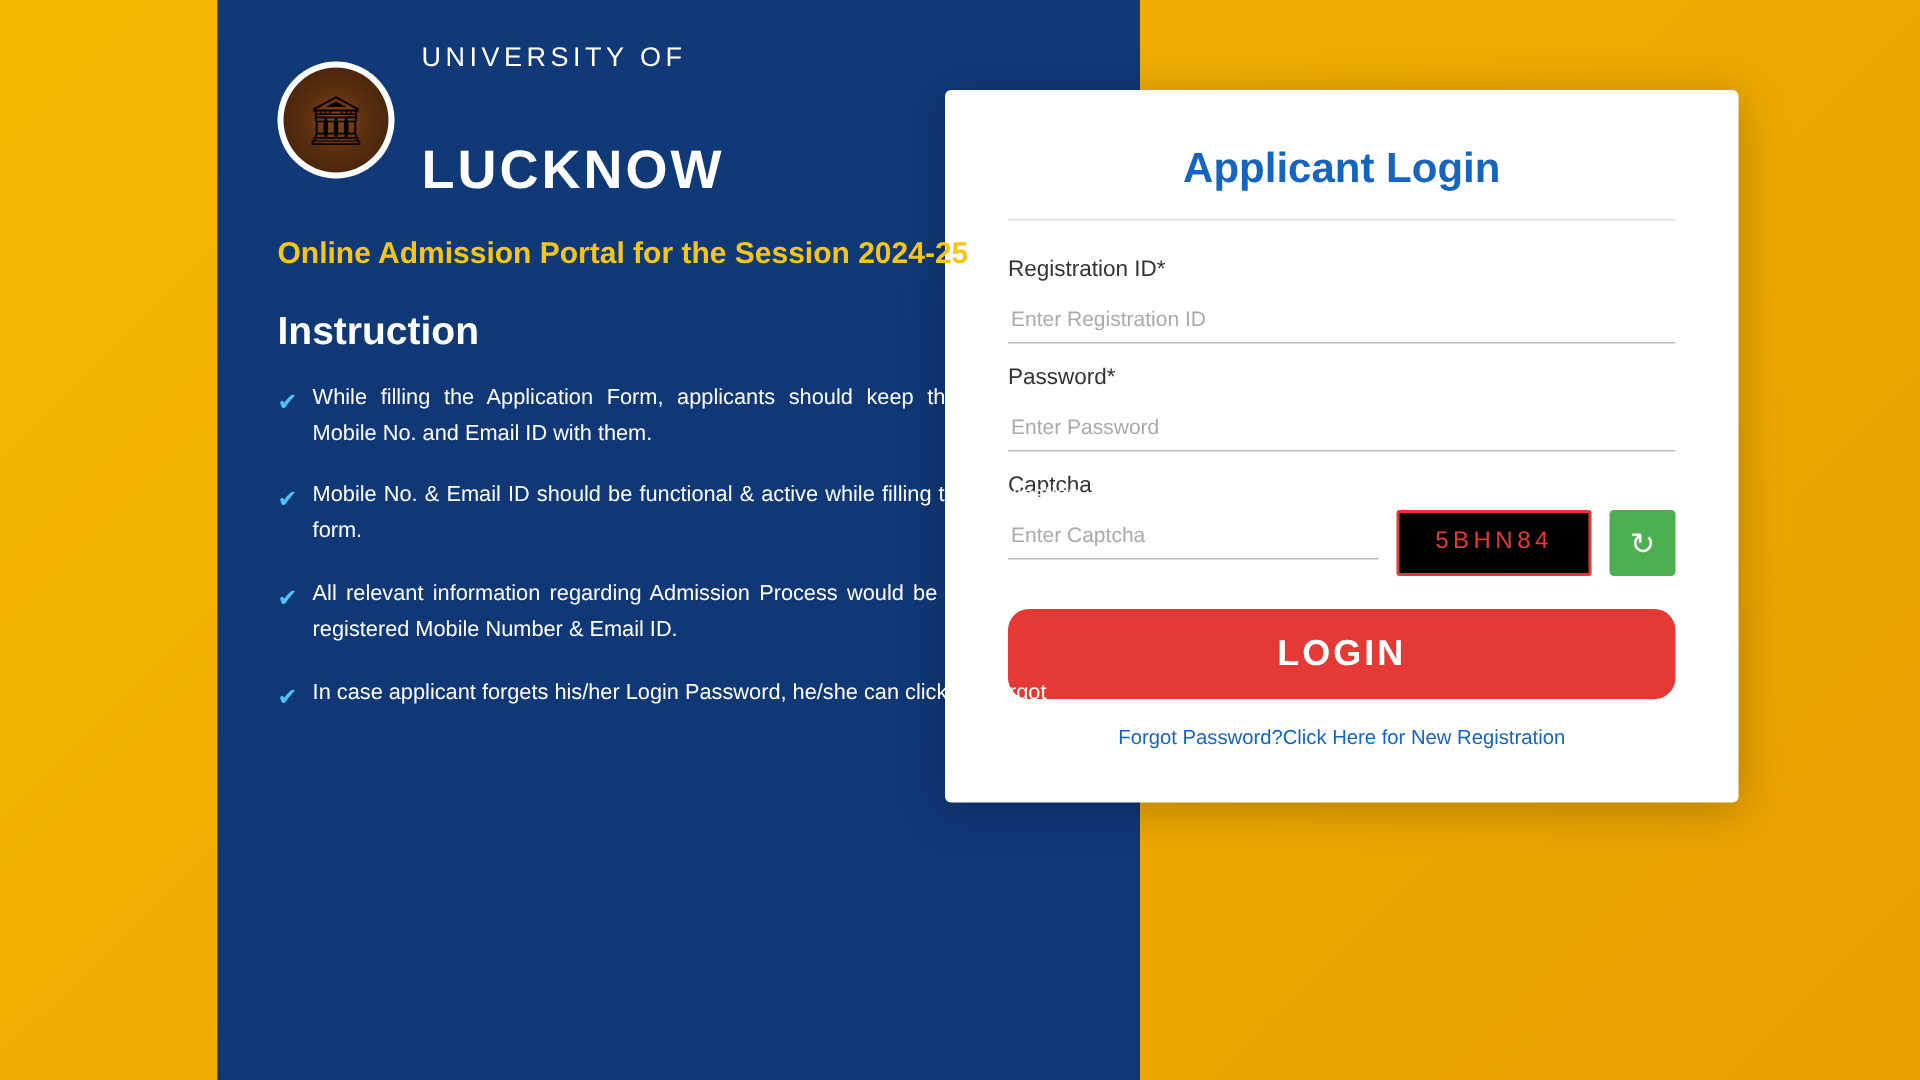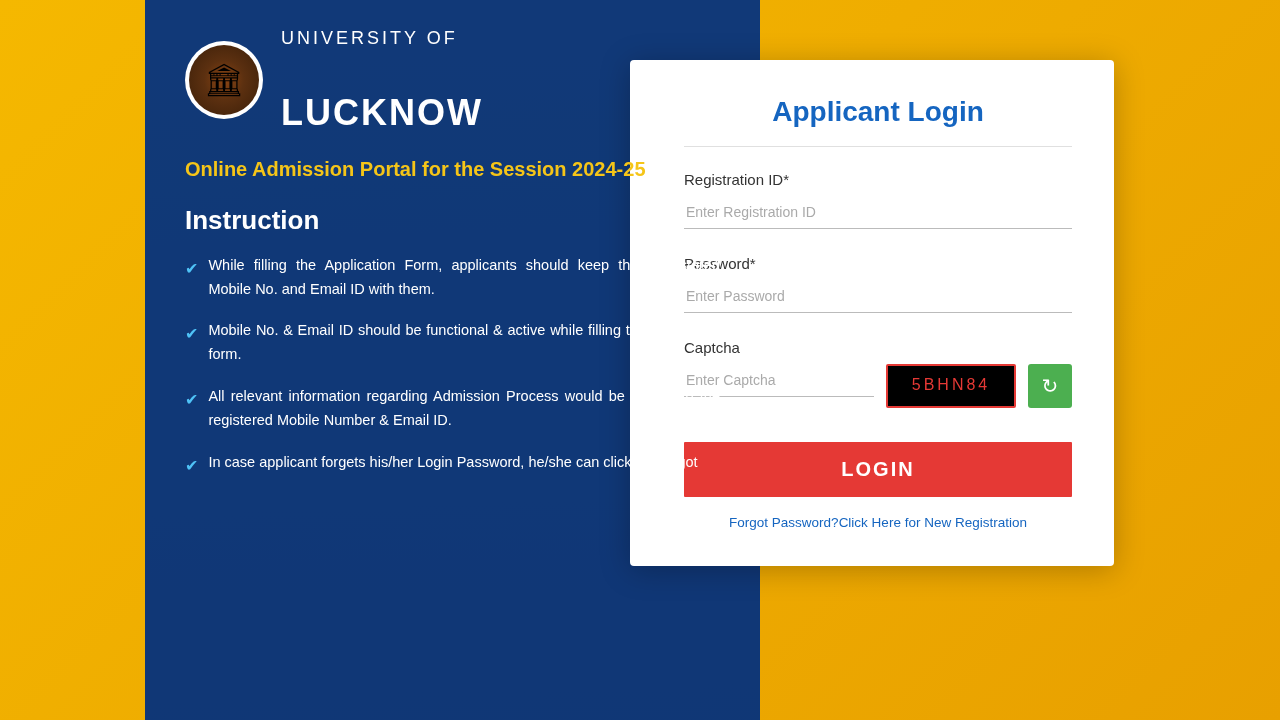--- a/index.html
+++ b/index.html
@@ -132,43 +132,43 @@
       font-size: 16px;
       flex-shrink: 0;
       margin-top: 2px;
     }
 
     
     .right-panel {
       position: absolute;
       left: 630px;
       top: 60px;
-      width: 484px;
+      width: 529px;
       background: white;
       border-radius: 4px;
-      padding: 36px 42px 36px 54px;
+      padding: 36px 42px 36px 42px;
       box-shadow: 0 4px 30px rgba(0,0,0,0.25);
     }
 
     .login-title {
       color: #1565c0;
       font-size: 28px;
       font-weight: 600;
       text-align: center;
       margin-bottom: 18px;
     }
 
     .divider {
       border: none;
       border-top: 1.5px solid #e0e0e0;
       margin-bottom: 24px;
     }
 
     .form-group {
-      margin-bottom: 26px;
+      margin-bottom: 14px;
     }
 
     .form-label {
       display: block;
       font-size: 15px;
       color: #333;
       margin-bottom: 8px;
       font-weight: 500;
     }
 
@@ -222,24 +222,24 @@
       font-size: 20px;
       color: white;
     }
 
     .login-btn {
       width: 100%;
       background: #e53935;
       color: white;
       border: none;
       padding: 16px;
-      font-size: 20px;
+      font-size: 24px;
       font-weight: 700;
       letter-spacing: 2px;
-      border-radius: 1px;
+      border-radius: 14px;
       cursor: pointer;
       margin-top: 8px;
       margin-bottom: 18px;
     }
 
     .bottom-links {
       display: flex;
       justify-content: center;
       align-items: center;
     }

